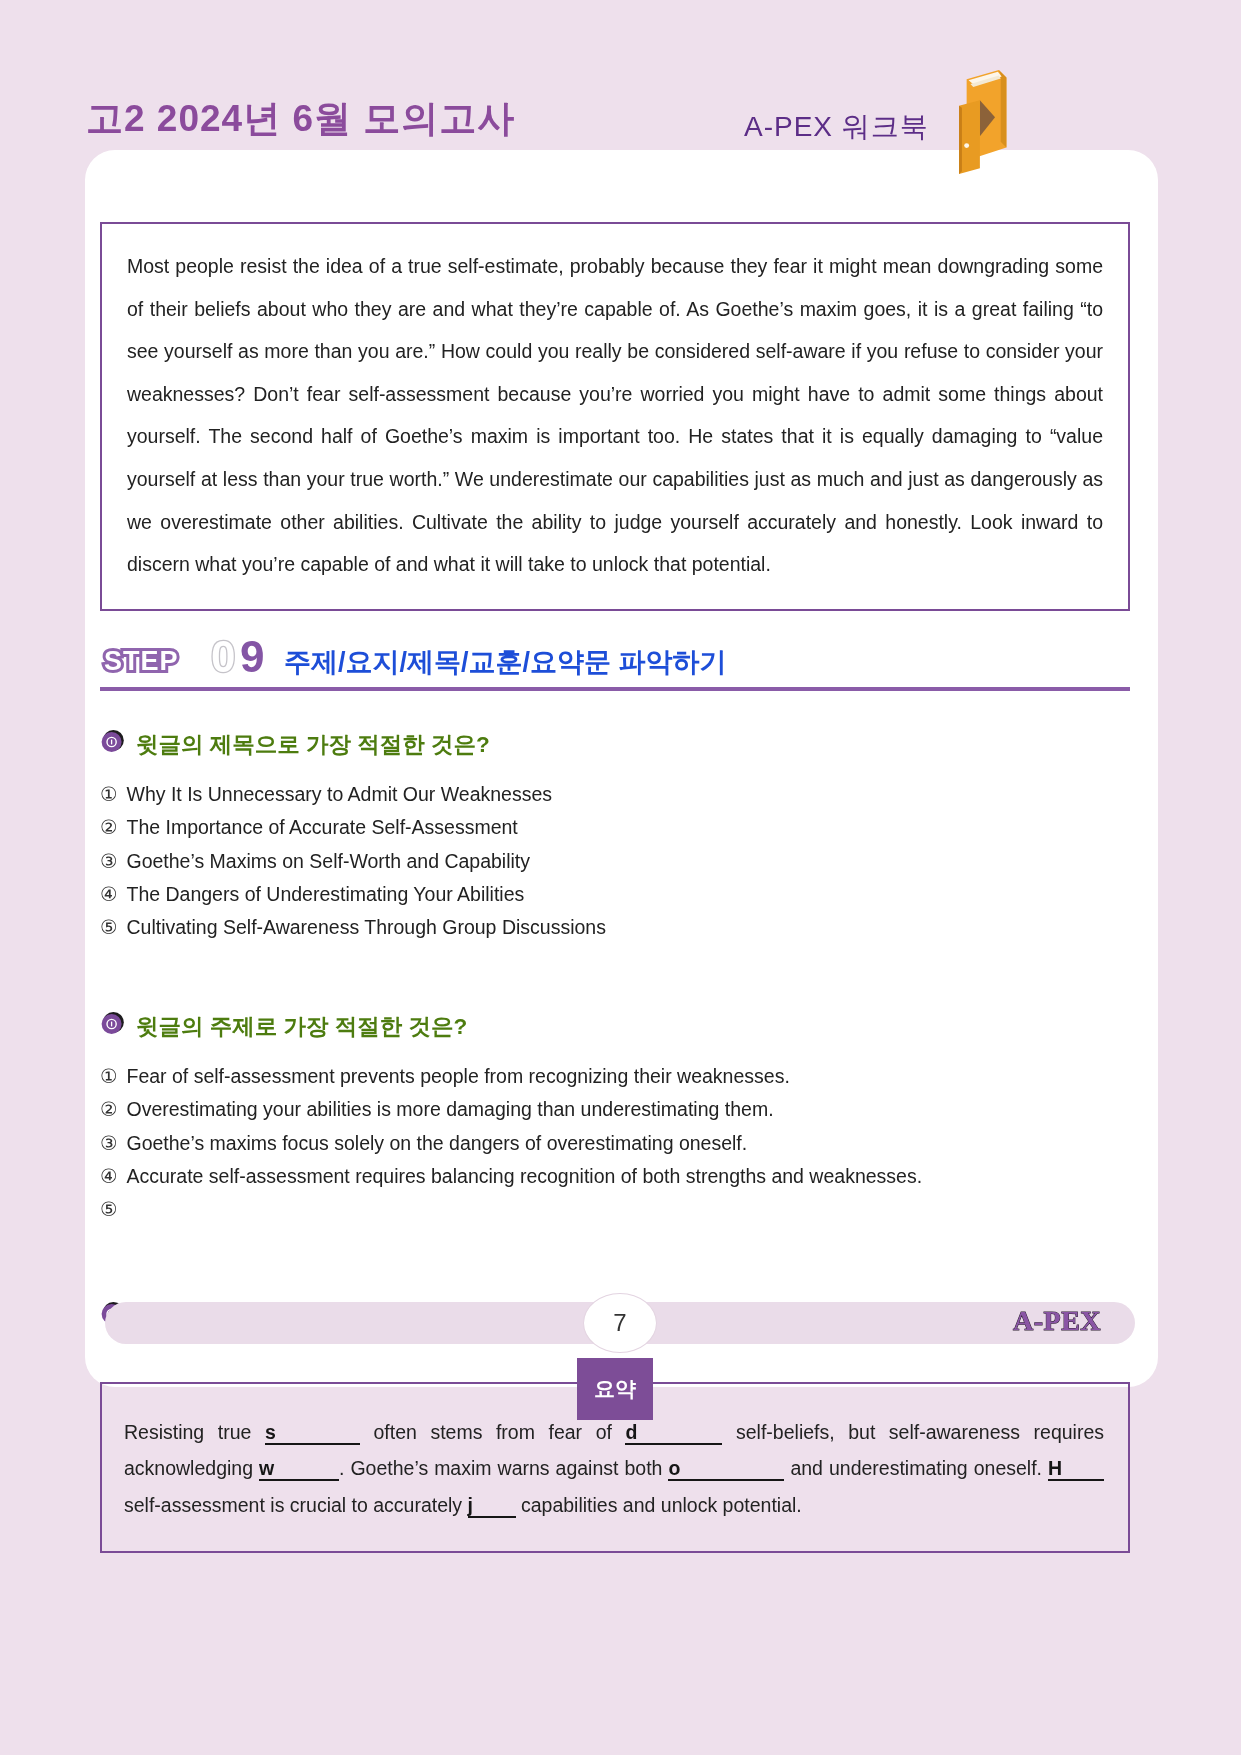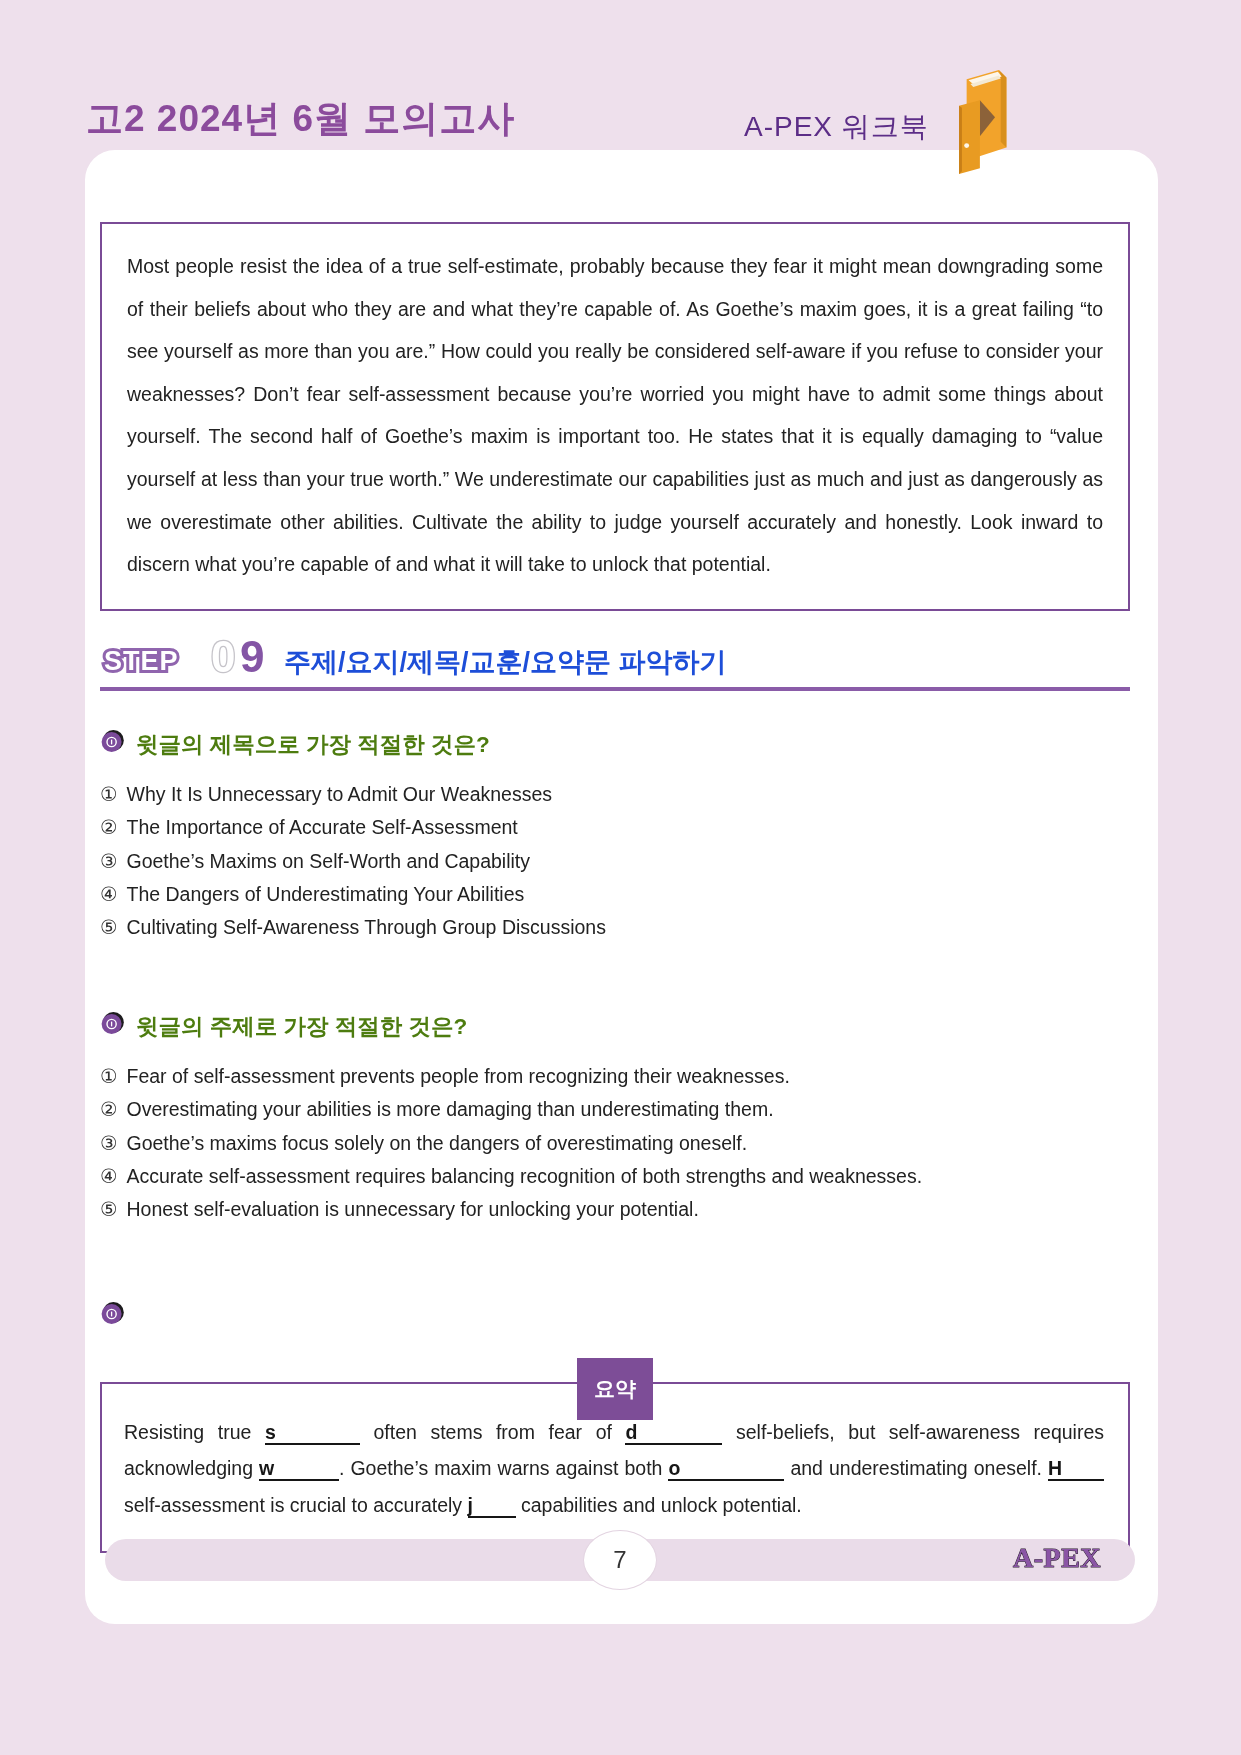--- a/index.html
+++ b/index.html
@@ -18,21 +18,21 @@
   }
   .brand-label {
     position:absolute; left:744px; top:108px;
     font-size:28px; font-weight:400; color:#5c2d87; letter-spacing:1px;
   }
   .book-icon { position:absolute; left:930px; top:68px; z-index:5; }
 
   
   .card {
     position:absolute; left:85px; top:150px;
-    width:1073px; height:1474px;
+    width:1073px; height:1237px;
     background:#ffffff; border-radius:30px;
   }
   .card-inner { padding:0 28px 0 15px; }
 
   
   .passage-box {
     margin-top:72px;
     border:2px solid #7a4b96;
     padding:21px 25px 23px 25px;
     font-size:19.5px; line-height:42.6px;
@@ -208,21 +208,20 @@
         <li>
             <span class="opt-num">③</span>
             <span>Goethe’s maxims focus solely on the dangers of overestimating oneself.</span>
           </li>
         <li>
             <span class="opt-num">④</span>
             <span>Accurate self-assessment requires balancing recognition of both strengths and weaknesses.</span>
           </li>
         <li>
             <span class="opt-num">⑤</span>
-            <span>Honest self-evaluation is unnecessary for unlocking your potential.</span>
           </li>
       </ul>
     </section>
 
     <section class="q-block3">
       <div class="q-title">
         <span class="q-icon">
           <svg width="25" height="25" viewBox="0 0 25 25">
             <circle cx="13.4" cy="11.4" r="10.4" fill="#1d1b1e"></circle>
             <circle cx="11.6" cy="13" r="10" fill="#7b4a9a"></circle>

